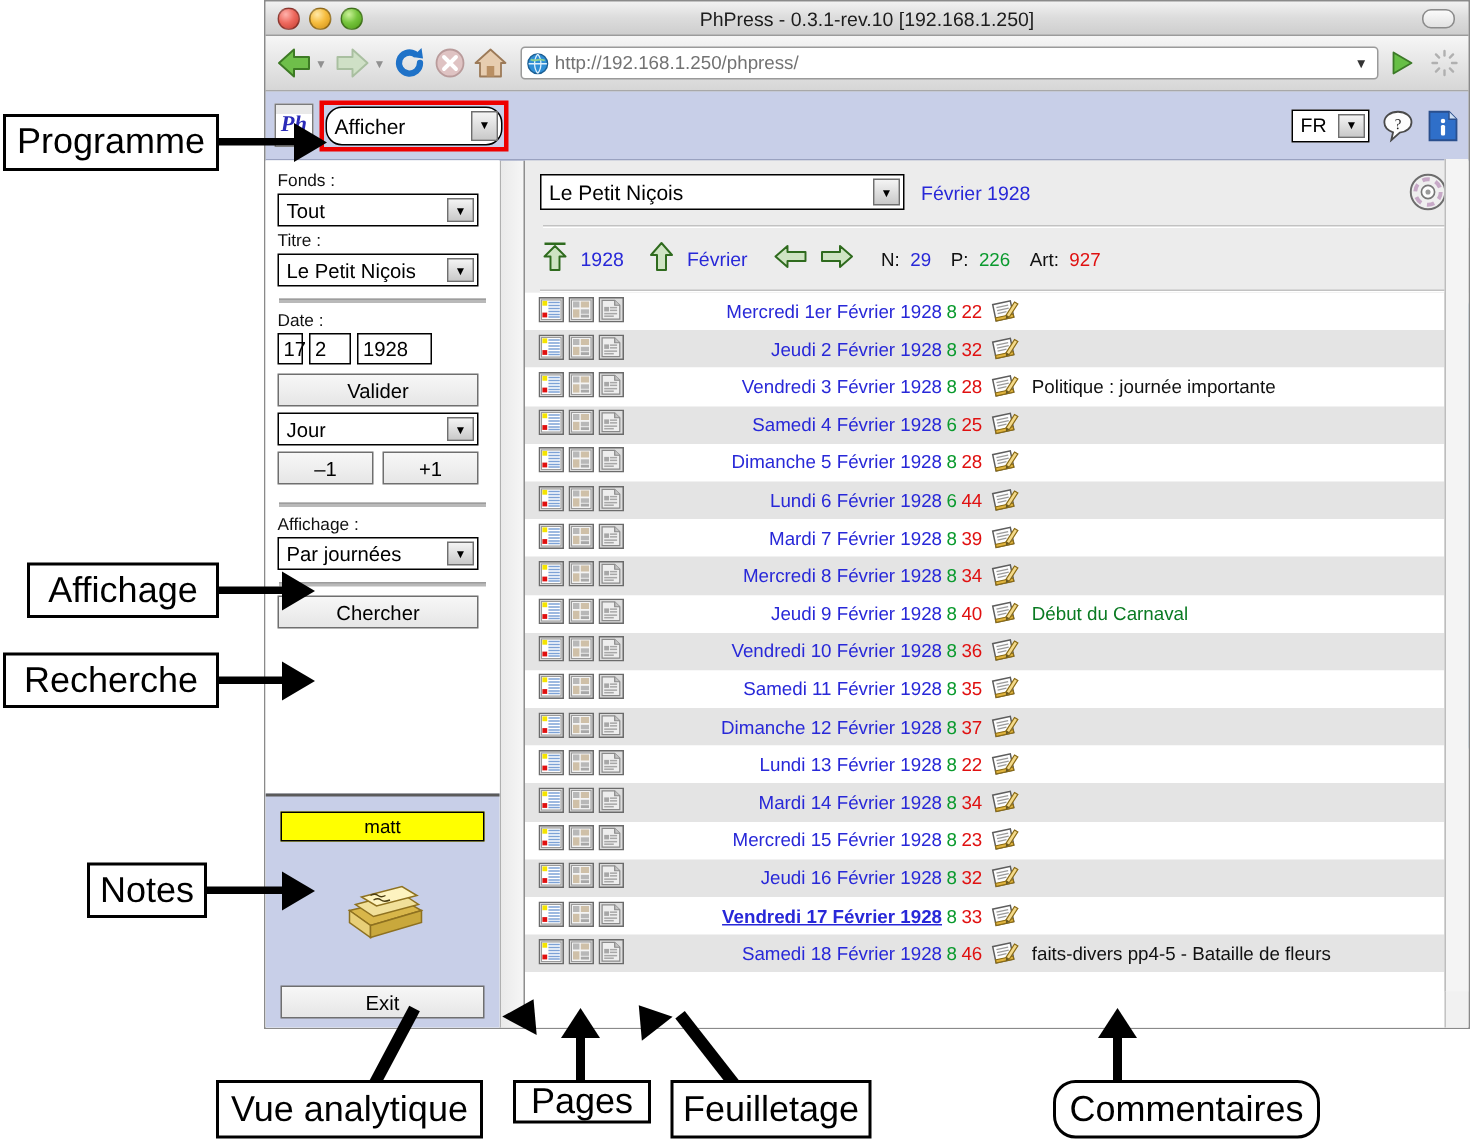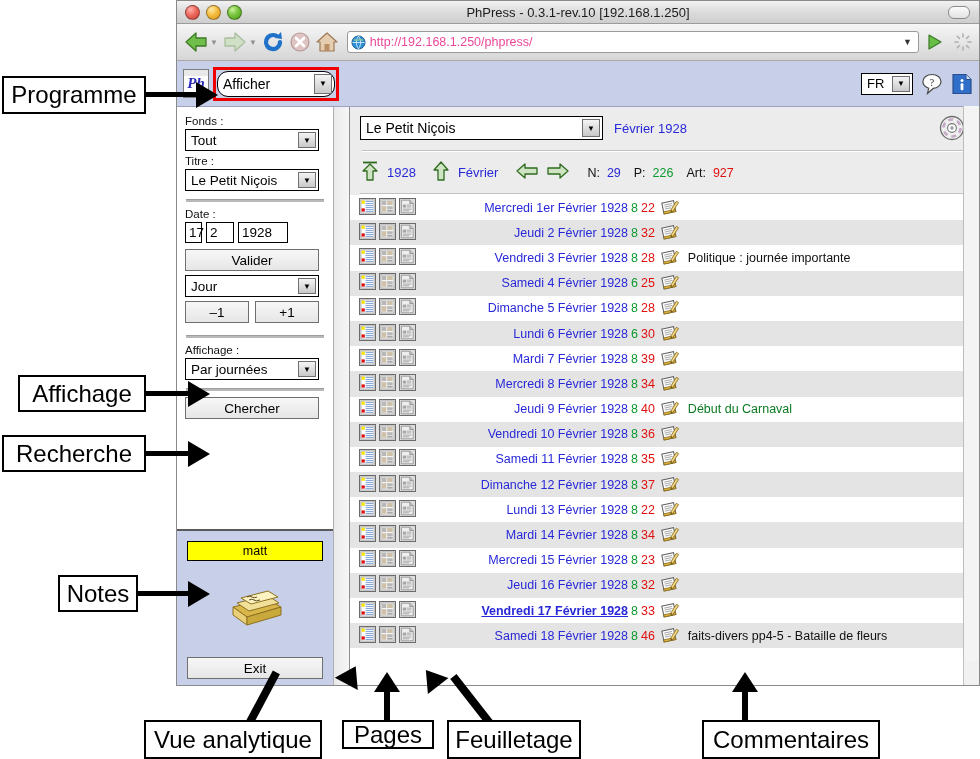--- a/index.html
+++ b/index.html
@@ -82,21 +82,21 @@
     box-sizing:border-box;
   }
   .navbtn{display:flex;align-items:center;margin-right:4px;}
   .dropcaret{font-size:8px;color:#909090;margin-left:1px;}
   .urlbar{
     flex:1;height:22px;margin:0 4px;
     background:#fff;border:1px solid #9a9a9a;border-radius:3px;
     display:flex;align-items:center;padding:0 3px;box-sizing:border-box;
   }
   .urltext{
-    font-size:12.5px;color:#ec4899;margin-left:4px;flex:1;
+    font-size:12.5px;color:#737373;margin-left:4px;flex:1;
     font-family:"Liberation Sans", sans-serif;white-space:nowrap;overflow:hidden;
   }
   .urlcaret{font-size:9px;color:#333;margin-right:3px;}
 
   
   #appbar{
     height:46px;background:#c8cfe8;
     border-bottom:1px solid #9aa2c0;
     display:flex;align-items:center;padding:0 6px;
     box-sizing:border-box;position:relative;
@@ -736,21 +736,21 @@
                       <rect x="3.8" y="6.6" width="3.2" height="3"></rect>
                       <rect x="7.6" y="6.6" width="4.8" height="1"></rect>
                       <rect x="7.6" y="8.4" width="4.8" height="1"></rect>
                       <rect x="3.8" y="10.6" width="8.6" height="1"></rect>
                       <rect x="3.8" y="12.3" width="6.4" height="1"></rect>
                     </g>
                   </svg></span>
               </div>
               <div class="datecell">Lundi 6 Février 1928</div>
               <span class="np">6</span>
-              <span class="na">30</span>
+              <span class="na">44</span>
               <span class="note">
                 <svg width="21" height="18" viewBox="0 0 21 18">
                   <g transform="rotate(-12 10 9)">
                     <path d="M3 2.5h12v11H3z" fill="#fdfdfd" stroke="#5d5d5d" stroke-width="1"></path>
                     <g stroke="#9a9a9a" stroke-width=".8">
                       <path d="M5 5h8M5 7h8M5 9h6"></path>
                     </g>
                     <path d="M3 11.5h12v2.2H3z" fill="#e0b43f" stroke="#8a6b16" stroke-width=".8"></path>
                     <path d="M12 13 L19.5 5.5 L17.6 3.8 L10.2 11.3 Z" fill="#f3d98a" stroke="#8a6b16" stroke-width=".8"></path>
                     <path d="M10.2 11.3 L12 13 L9.6 13.8 Z" fill="#6b5a22"></path>
@@ -1406,17 +1406,17 @@
 </div>
 <div class="leader" style="left:384px;top:688px;width:6px;height:34px;"></div>
 <div class="arrow-u" style="left:374px;top:672px;"></div>
 
 <div class="callout" style="left:447px;top:720px;width:134px;height:39px;">
   <span>Feuilletage</span>
 </div>
 <div class="diag" style="left:474px;top:668px;width:8px;height:80px;transform:rotate(-38deg);"></div>
 <div class="arrow-u" style="left:419px;top:668px;transform:rotate(-38deg);"></div>
 
-<div class="callout" style="left:702px;top:720px;width:178px;height:39px;">
+<div class="callout" style="left:702px;top:720px;width:178px;height:39px;border-radius:15px;">
   <span>Commentaires</span>
 </div>
 <div class="leader" style="left:742px;top:688px;width:6px;height:34px;"></div>
 <div class="arrow-u" style="left:732px;top:672px;"></div>
 
 </body></html>

